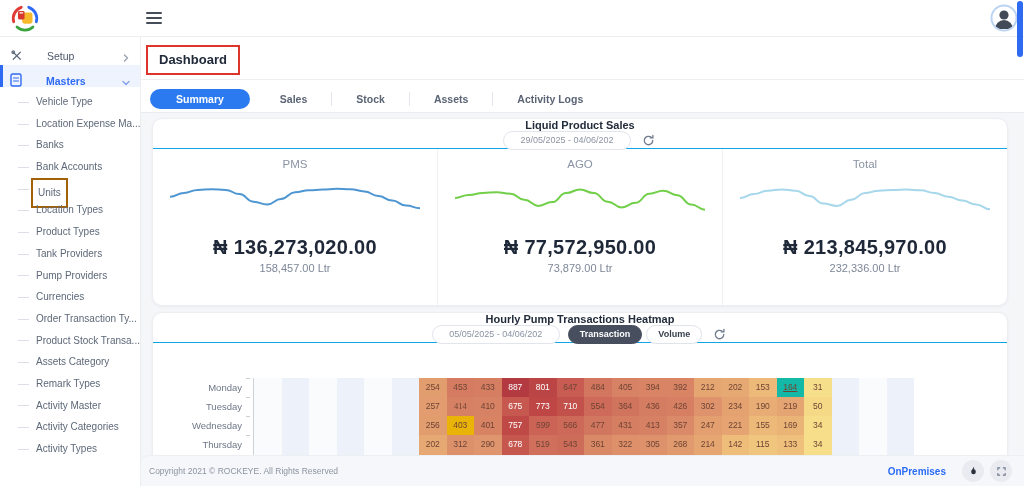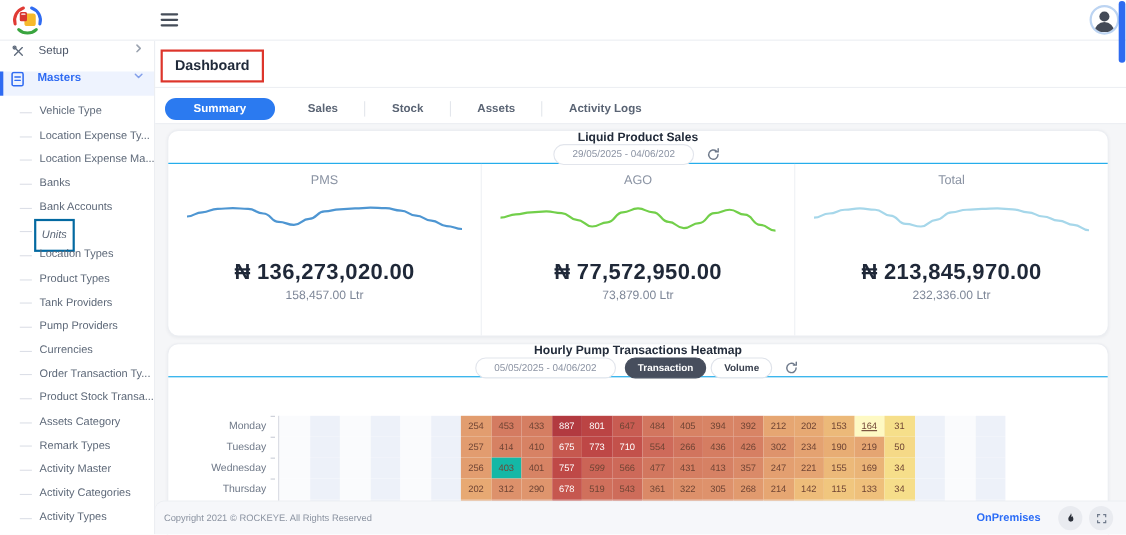--- a/index.html
+++ b/index.html
@@ -13,30 +13,30 @@
   .logo{position:absolute;left:10px;top:3px;width:30px;height:30px;cursor:pointer;}
   .hamburger{position:absolute;left:146px;top:12px;width:16px;height:12px;cursor:pointer;}
   .hamburger span{display:block;height:2px;background:#454d59;margin-bottom:3px;border-radius:1px;}
   .avatar{position:absolute;right:6px;top:4px;width:28px;height:28px;border-radius:50%;cursor:pointer;}
   .scroll-thumb{position:absolute;right:1px;top:1px;width:6px;height:56px;background:#2e6bf0;
                 border-radius:3px;z-index:9;}
 
   
   .sidebar{position:absolute;left:0;top:37px;width:141px;bottom:0;background:#fff;
            border-right:1px solid #eceef2;z-index:3;overflow:hidden;}
-  .sb-group{display:flex;align-items:flex-start;height:22px;margin-top:3px;padding:0 10px;gap:12px;
+  .sb-group{display:flex;align-items:flex-end;height:22px;margin-top:3px;padding:0 10px;gap:24px;
             font-size:10.5px;color:#4c5668;cursor:pointer;}
   .sb-group .lbl{flex:1;}
   .sb-group.active{background:#eef3fe;border-left:3px solid #2f6bf2;padding-left:7px;
                    color:#2f6bf2;font-weight:bold;}
   .sb-items{margin-top:4px;}
   .sb-item{position:relative;height:21.7px;line-height:21.7px;padding-left:36px;font-size:10px;
            color:#5d6878;cursor:pointer;white-space:nowrap;}
   .sb-item::before{content:"";position:absolute;left:18px;top:50%;width:11px;height:1px;background:#dcdfe7;}
-  .red-box-sm{display:inline-block;border:2px solid #0369a1;padding:5px 5px;margin-left:-5px;line-height:16px;font-style:italic;}
+  .red-box-sm{display:inline-block;border:2px solid #a16207;padding:5px 5px;margin-left:-5px;line-height:16px;}
 
   
   .content{position:absolute;left:141px;top:37px;right:0;bottom:0;background:#f5f6f8;}
   .white-band{position:absolute;top:0;left:0;right:0;height:76px;background:#fff;
               border-bottom:1px solid #e9ebf0;}
   .title-sep{position:absolute;top:42px;left:0;right:0;height:1px;background:#edeff3;}
   .red-box{position:absolute;left:5px;top:8px;border:2px solid #dd352b;padding:5px 11px 6px;z-index:2;}
   .red-box h1{margin:0;font-size:13px;color:#202a3a;font-weight:bold;}
   .tabs{position:absolute;top:47px;left:0;right:0;height:29px;display:flex;align-items:center;
         padding-left:9px;}
@@ -148,21 +148,20 @@
         <rect x="1" y="1" width="10" height="12" rx="1.5" fill="none" stroke="#2f6bf2" stroke-width="1.4"></rect>
         <path d="M3.5 5h5M3.5 8h5" stroke="#2f6bf2" stroke-width="1.2" stroke-linecap="round"></path>
       </svg>
       <span class="lbl">Masters</span>
       <svg width="8" height="8" viewBox="0 0 8 8">
         <path d="M1 2.5l3 3 3-3" fill="none" stroke="#84a0ea" stroke-width="1.4" stroke-linecap="round" stroke-linejoin="round"></path>
       </svg>
     </div>
     <nav class="sb-items" id="sb-items">
         <div class="sb-item"><span>Vehicle Type</span></div>
-        <div class="sb-item"><span>Location Expense Ty...</span></div>
         <div class="sb-item"><span>Location Expense Ma...</span></div>
         <div class="sb-item"><span>Banks</span></div>
         <div class="sb-item"><span>Bank Accounts</span></div>
         <div class="sb-item"><span class="red-box-sm">Units</span></div>
         <div class="sb-item"><span>Location Types</span></div>
         <div class="sb-item"><span>Product Types</span></div>
         <div class="sb-item"><span>Tank Providers</span></div>
         <div class="sb-item"><span>Pump Providers</span></div>
         <div class="sb-item"><span>Currencies</span></div>
         <div class="sb-item"><span>Order Transaction Ty...</span></div>
@@ -254,61 +253,61 @@
               <div class="hm-cell" style="background: rgb(178, 58, 64); color: rgb(255, 255, 255);">887</div>
               <div class="hm-cell" style="background: rgb(187, 68, 68); color: rgb(255, 255, 255);">801</div>
               <div class="hm-cell" style="background: rgb(200, 92, 82); color: rgb(111, 68, 52);">647</div>
               <div class="hm-cell" style="background: rgb(210, 118, 95); color: rgb(111, 68, 52);">484</div>
               <div class="hm-cell" style="background: rgb(215, 130, 100); color: rgb(111, 68, 52);">405</div>
               <div class="hm-cell" style="background: rgb(216, 132, 101); color: rgb(111, 68, 52);">394</div>
               <div class="hm-cell" style="background: rgb(216, 132, 101); color: rgb(111, 68, 52);">392</div>
               <div class="hm-cell" style="background: rgb(230, 166, 114); color: rgb(111, 68, 52);">212</div>
               <div class="hm-cell" style="background: rgb(231, 169, 115); color: rgb(111, 68, 52);">202</div>
               <div class="hm-cell" style="background: rgb(236, 185, 121); color: rgb(111, 68, 52);">153</div>
-              <div class="hm-cell" style="background: #fef9c3; color: rgb(111, 68, 52); text-decoration: underline;">164</div>
+              <div class="hm-cell" style="background: #14b8a6; color: rgb(111, 68, 52); text-decoration: underline;">164</div>
               <div class="hm-cell" style="background: rgb(246, 223, 138); color: rgb(111, 68, 52);">31</div>
               <div class="hm-cell" style="background: rgb(237, 241, 249);"></div>
               <div class="hm-cell" style="background: rgb(250, 251, 253);"></div>
               <div class="hm-cell" style="background: rgb(237, 241, 249);"></div>
             </div>
             <div class="hm-row">
               <div class="hm-cell" style="background: rgb(250, 251, 253);"></div>
               <div class="hm-cell" style="background: rgb(237, 241, 249);"></div>
               <div class="hm-cell" style="background: rgb(250, 251, 253);"></div>
               <div class="hm-cell" style="background: rgb(237, 241, 249);"></div>
               <div class="hm-cell" style="background: rgb(250, 251, 253);"></div>
               <div class="hm-cell" style="background: rgb(237, 241, 249);"></div>
               <div class="hm-cell" style="background: rgb(226, 156, 111); color: rgb(111, 68, 52);">257</div>
               <div class="hm-cell" style="background: rgb(214, 129, 99); color: rgb(111, 68, 52); font-family: Liberation Serif, serif;">414</div>
               <div class="hm-cell" style="background: rgb(215, 130, 100); color: rgb(111, 68, 52);">410</div>
               <div class="hm-cell" style="background: rgb(198, 88, 79); color: rgb(255, 255, 255);">675</div>
               <div class="hm-cell" style="background: rgb(190, 71, 70); color: rgb(255, 255, 255);">773</div>
               <div class="hm-cell" style="background: rgb(195, 81, 75); color: rgb(255, 255, 255);">710</div>
               <div class="hm-cell" style="background: rgb(206, 106, 90); color: rgb(111, 68, 52);">554</div>
-              <div class="hm-cell" style="background: rgb(209, 116, 94); color: rgb(111, 68, 52);">266</div>
+              <div class="hm-cell" style="background: rgb(209, 116, 94); color: rgb(111, 68, 52);">364</div>
               <div class="hm-cell" style="background: rgb(213, 125, 98); color: rgb(111, 68, 52);">436</div>
               <div class="hm-cell" style="background: rgb(214, 127, 99); color: rgb(111, 68, 52);">426</div>
               <div class="hm-cell" style="background: rgb(222, 147, 108); color: rgb(111, 68, 52);">302</div>
               <div class="hm-cell" style="background: rgb(228, 162, 113); color: rgb(111, 68, 52);">234</div>
               <div class="hm-cell" style="background: rgb(232, 173, 116); color: rgb(111, 68, 52);">190</div>
               <div class="hm-cell" style="background: rgb(229, 165, 114); color: rgb(111, 68, 52);">219</div>
               <div class="hm-cell" style="background: rgb(245, 217, 135); color: rgb(111, 68, 52);">50</div>
               <div class="hm-cell" style="background: rgb(237, 241, 249);"></div>
               <div class="hm-cell" style="background: rgb(250, 251, 253);"></div>
               <div class="hm-cell" style="background: rgb(237, 241, 249);"></div>
             </div>
             <div class="hm-row">
               <div class="hm-cell" style="background: rgb(250, 251, 253);"></div>
               <div class="hm-cell" style="background: rgb(237, 241, 249);"></div>
               <div class="hm-cell" style="background: rgb(250, 251, 253);"></div>
               <div class="hm-cell" style="background: rgb(237, 241, 249);"></div>
               <div class="hm-cell" style="background: rgb(250, 251, 253);"></div>
               <div class="hm-cell" style="background: rgb(237, 241, 249);"></div>
               <div class="hm-cell" style="background: rgb(226, 157, 111); color: rgb(111, 68, 52);">256</div>
-              <div class="hm-cell" style="background: #14b8a6; color: rgb(111, 68, 52);">403</div>
+              <div class="hm-cell" style="background: #eab308; color: rgb(111, 68, 52);">403</div>
               <div class="hm-cell" style="background: rgb(215, 131, 100); color: rgb(111, 68, 52);">401</div>
               <div class="hm-cell" style="background: rgb(191, 73, 71); color: rgb(255, 255, 255);">757</div>
               <div class="hm-cell" style="background: rgb(203, 100, 86); color: rgb(111, 68, 52); font-style: italic;">599</div>
               <div class="hm-cell" style="background: rgb(205, 105, 89); color: rgb(111, 68, 52);">566</div>
               <div class="hm-cell" style="background: rgb(210, 119, 95); color: rgb(111, 68, 52);">477</div>
               <div class="hm-cell" style="background: rgb(213, 126, 98); color: rgb(111, 68, 52);">431</div>
               <div class="hm-cell" style="background: rgb(214, 129, 100); color: rgb(111, 68, 52);">413</div>
               <div class="hm-cell" style="background: rgb(218, 138, 104); color: rgb(111, 68, 52);">357</div>
               <div class="hm-cell" style="background: rgb(227, 159, 112); color: rgb(111, 68, 52);">247</div>
               <div class="hm-cell" style="background: rgb(229, 164, 114); color: rgb(111, 68, 52);">221</div>

